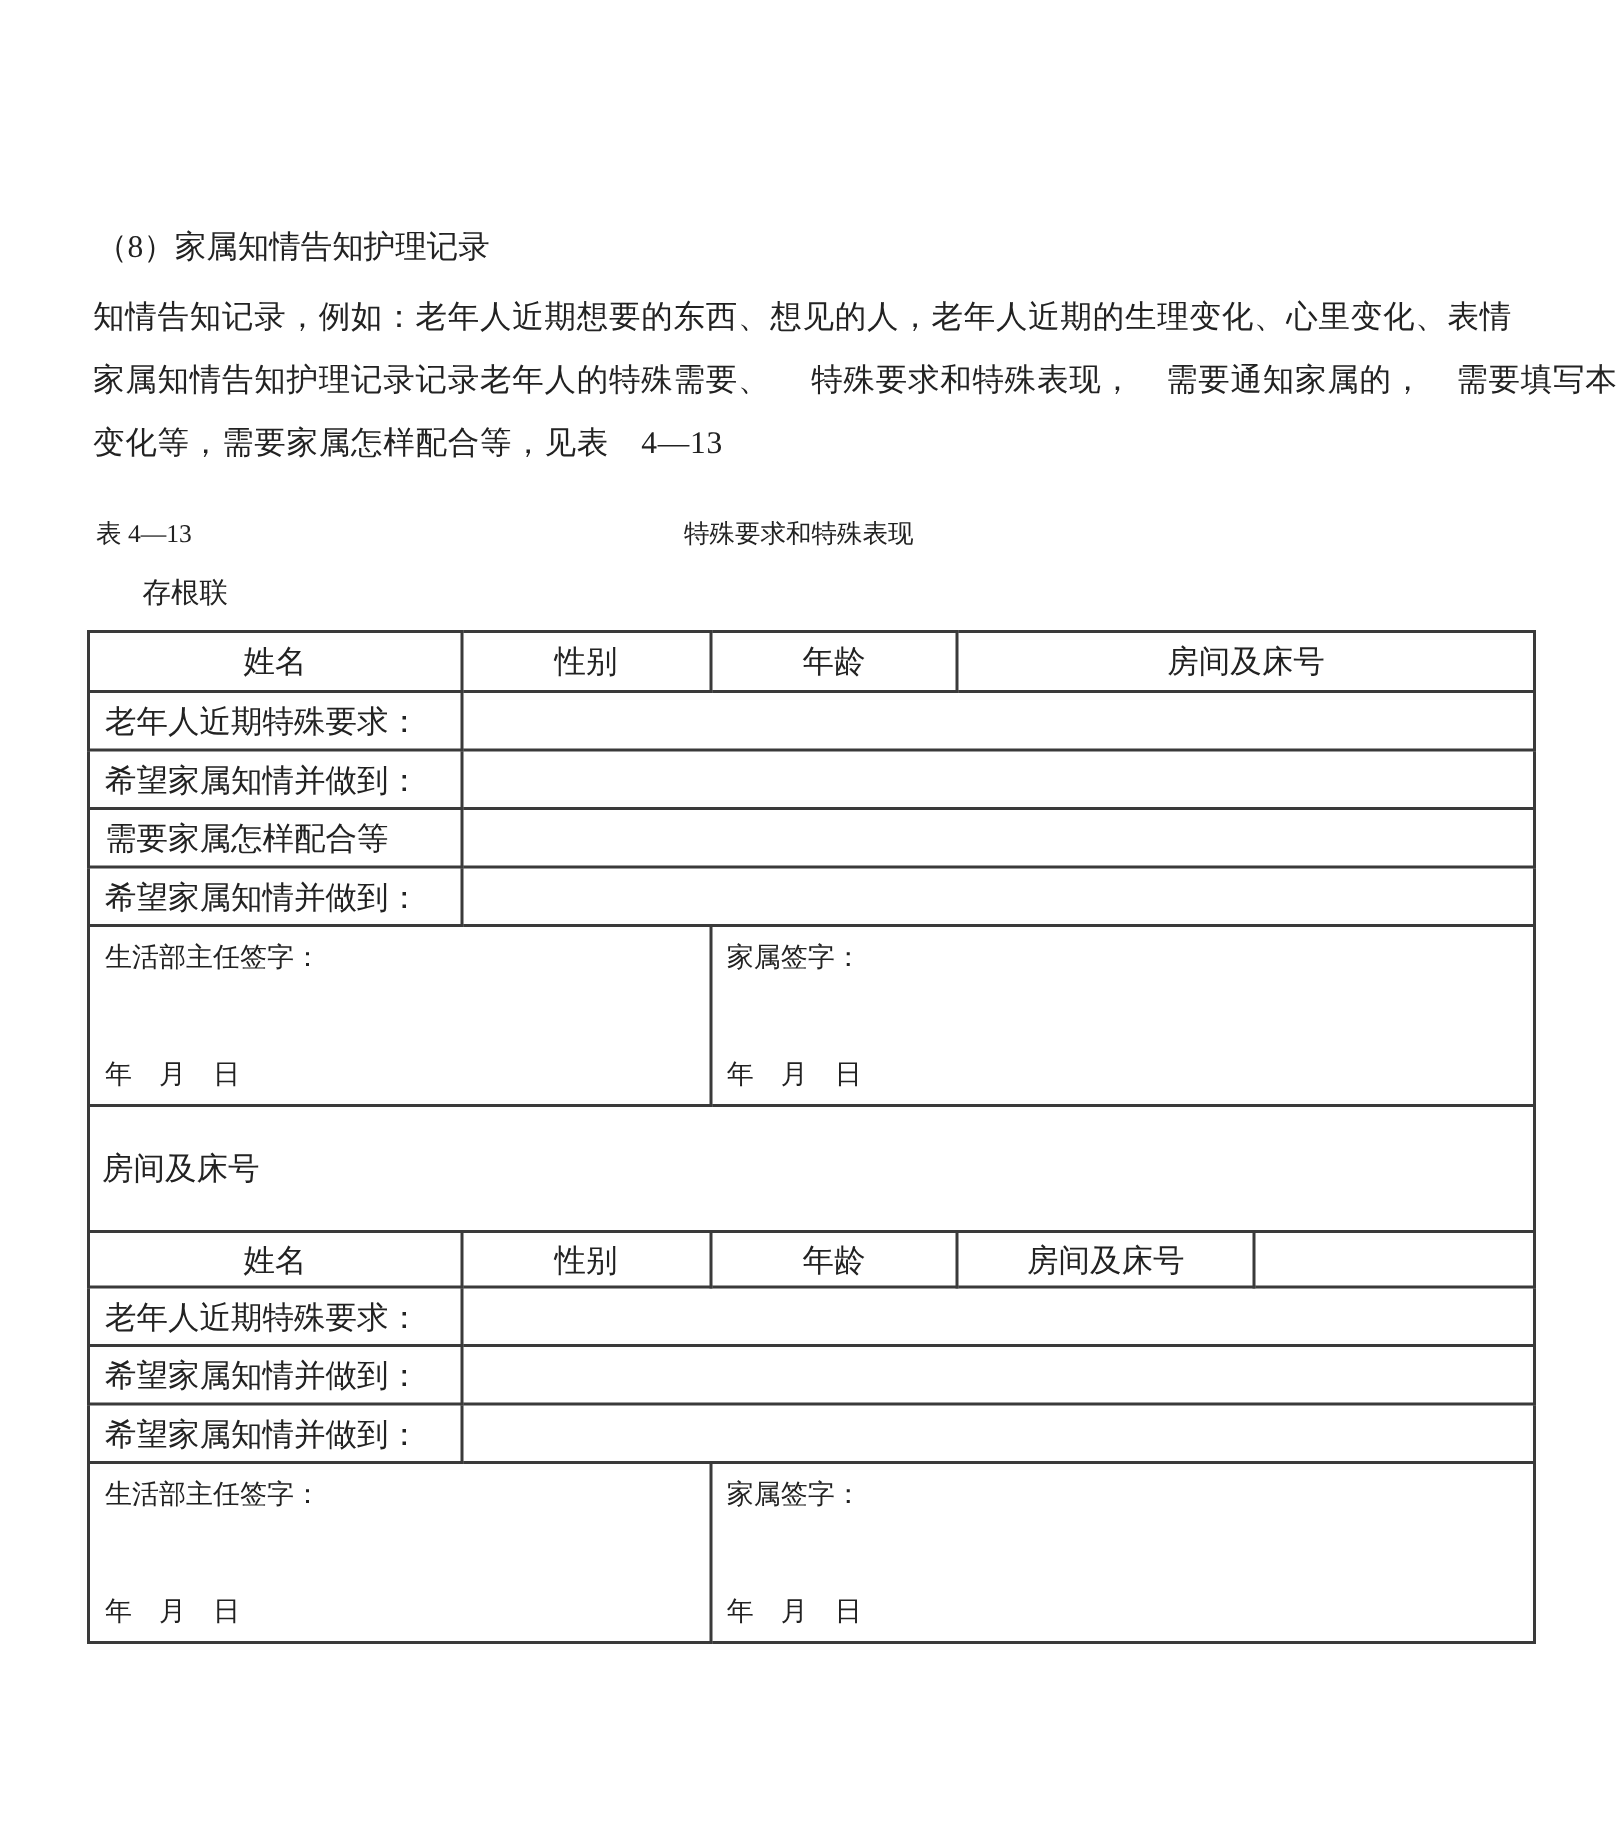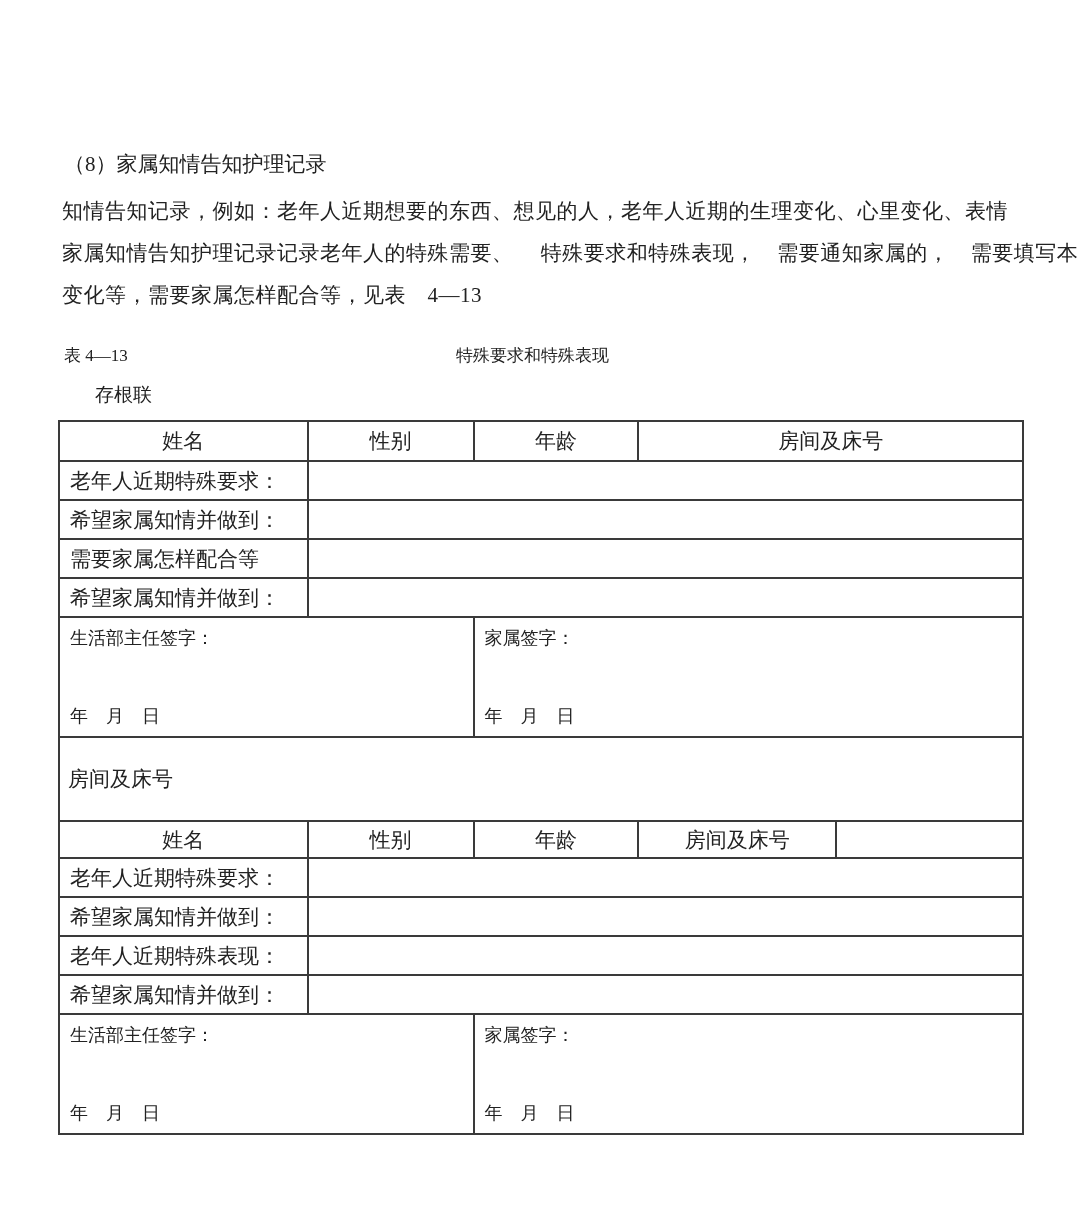--- a/index.html
+++ b/index.html
@@ -136,24 +136,20 @@
 
       <tr>
         <td class="lbl">老年人近期特殊要求：</td>
         <td class="blank" colspan="4"></td>
       </tr>
       <tr>
         <td class="lbl">希望家属知情并做到：</td>
         <td class="blank" colspan="4"></td>
       </tr>
       <tr>
-        <td class="lbl">老年人近期特殊表现：</td>
-        <td class="blank" colspan="4"></td>
-      </tr>
-      <tr>
         <td class="lbl">希望家属知情并做到：</td>
         <td class="blank" colspan="4"></td>
       </tr>
 
       <tr>
         <td class="sig" colspan="2">
           <div class="sigbox">
             <div class="sig-label">生活部主任签字：</div>
             <div class="sig-date">年　月　日</div>
           </div>

